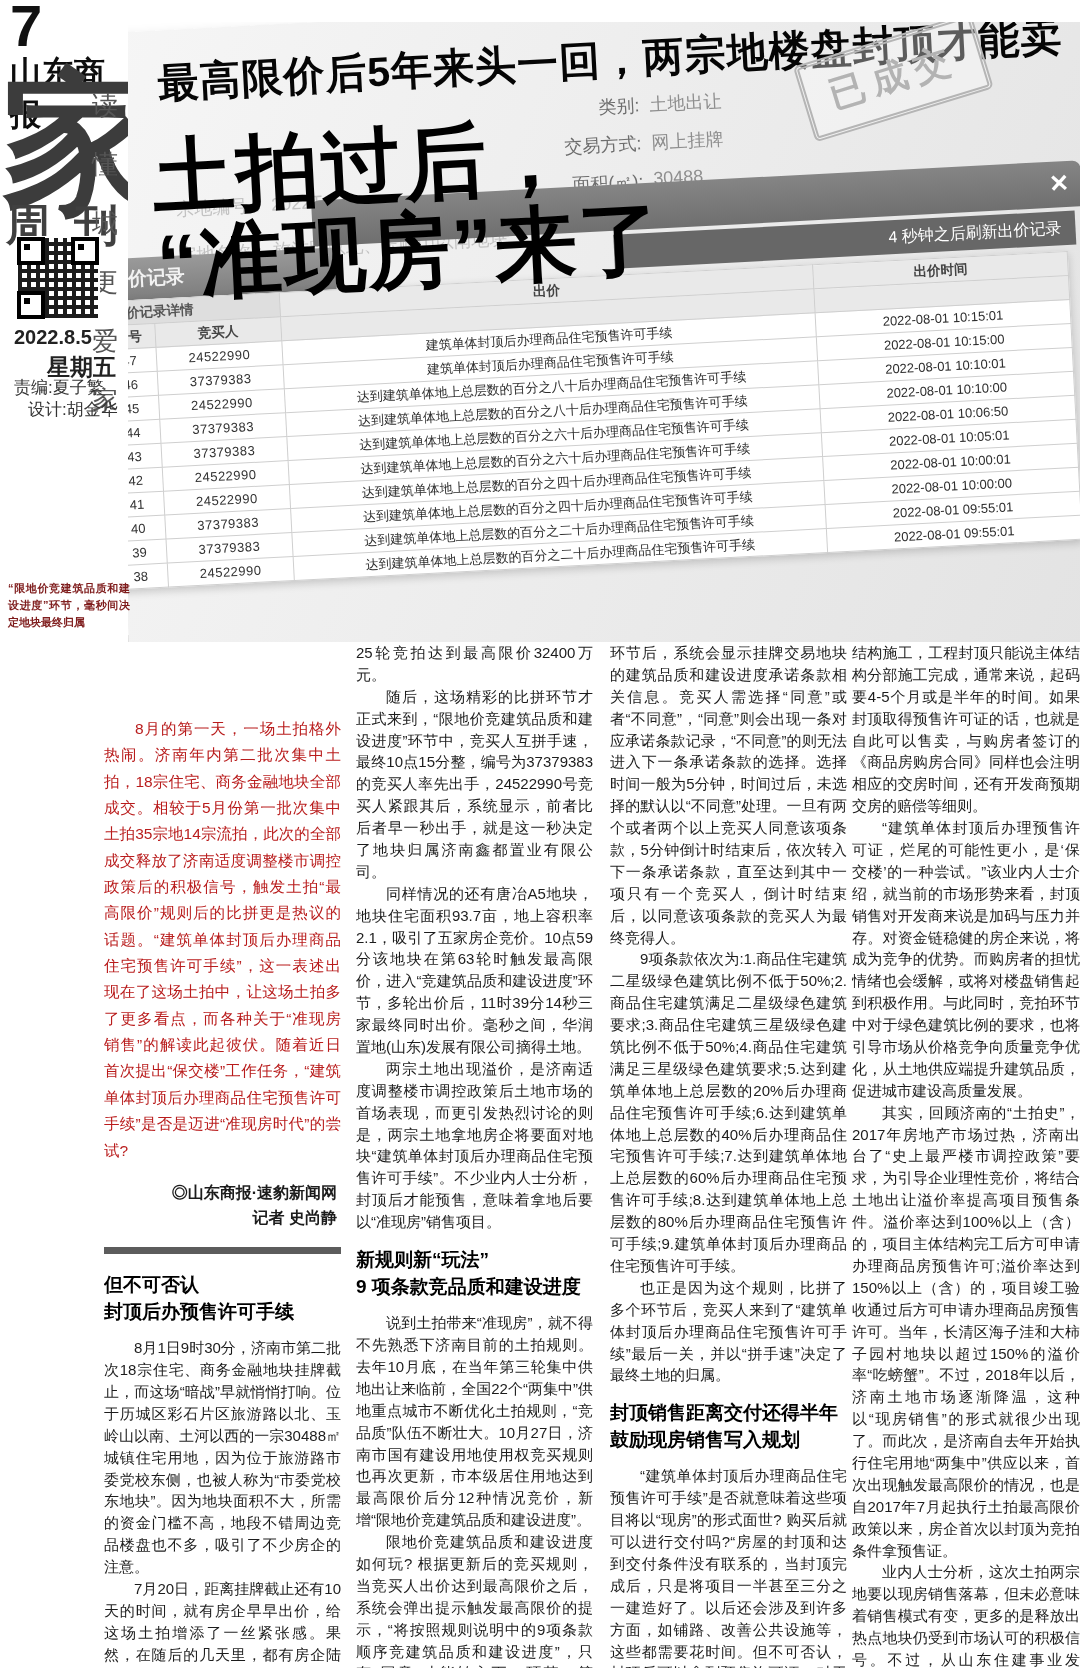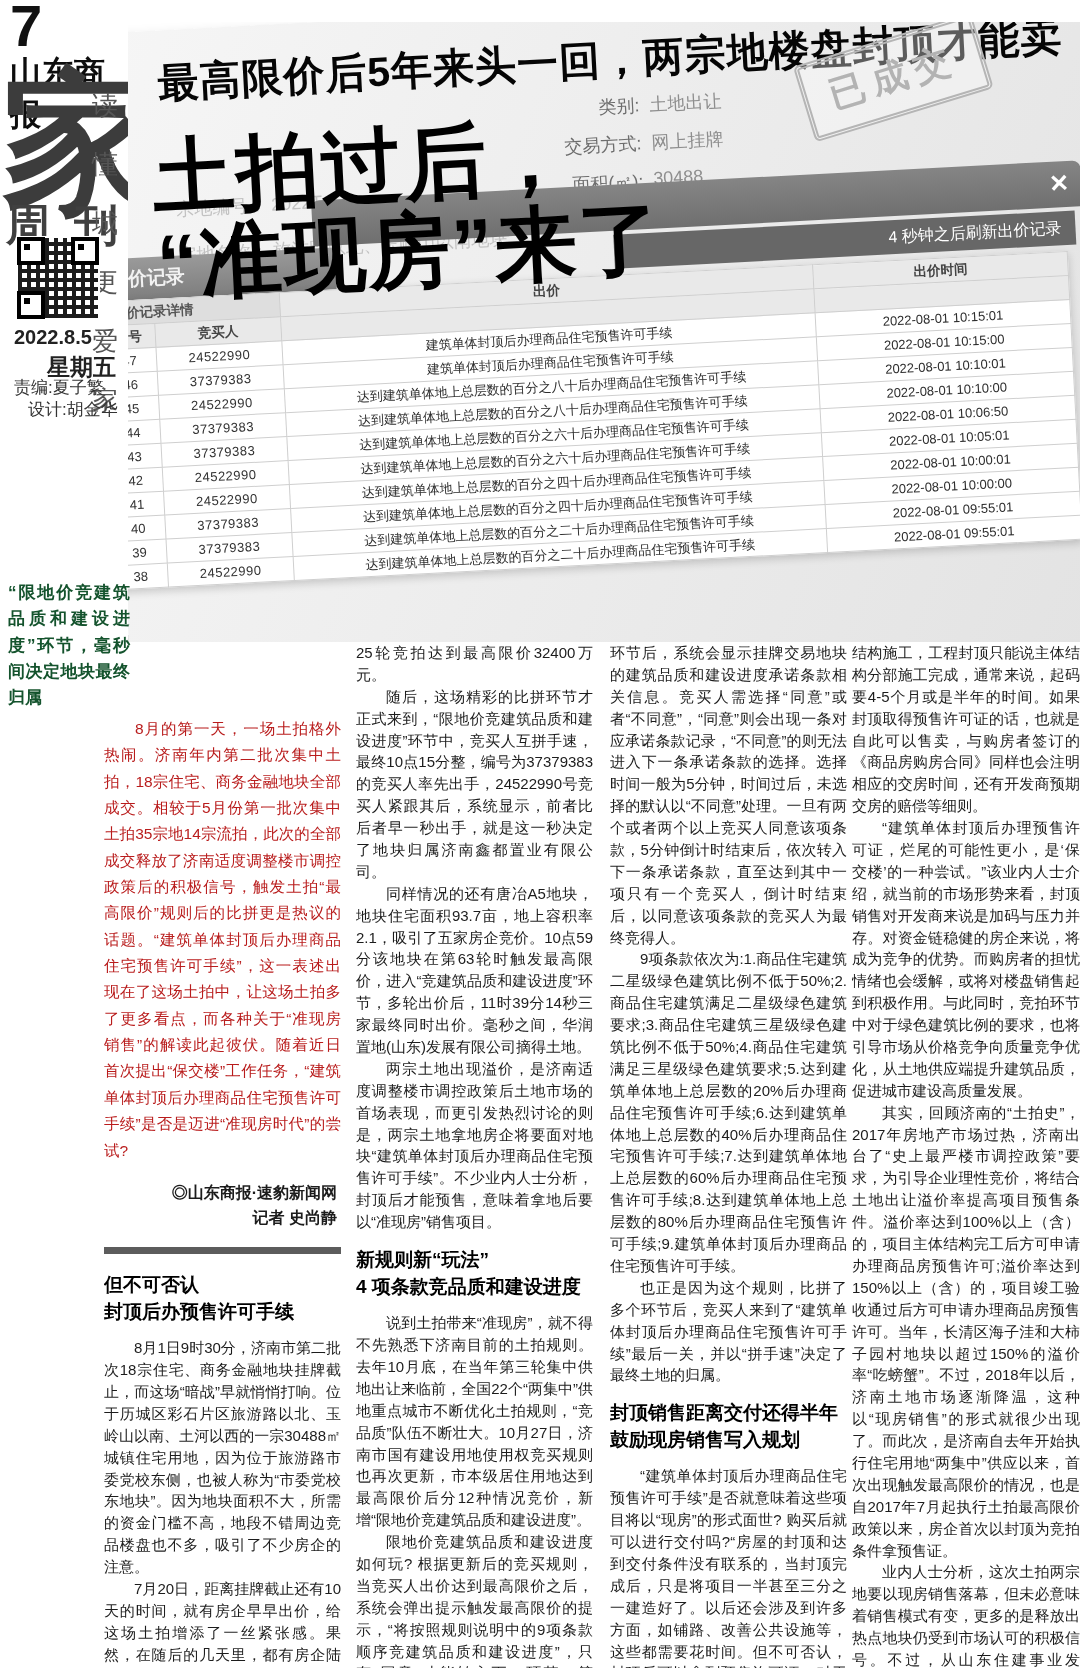--- a/index.html
+++ b/index.html
@@ -52,21 +52,21 @@
             font-size:13px;color:#333;box-shadow:0 3px 8px rgba(0,0,0,.18);}
   .bidtable th,.bidtable td{border:1px solid #cfcfcf;padding:2px 6px;height:24px;box-sizing:border-box;}
   .bidtable th{background:#e9e9e9;font-weight:bold;color:#444;font-size:13.5px;}
   .bidtable .tabcell{background:#dedede;text-align:left;padding-left:12px;color:#555;}
   .bidtable td.no{width:50px;text-align:center;}
   .bidtable td.bidder{width:118px;text-align:center;letter-spacing:.5px;}
   .bidtable td.bid{width:498px;text-align:center;color:#2d2d2d;}
   .bidtable td.time{width:238px;text-align:center;color:#2d2d2d;}
 
   
-  .caption{position:absolute;left:8px;top:580px;width:122px;font-size:17px;font-weight:bold;line-height:1.55;color:#14532d;text-align:justify;}
+  .caption{position:absolute;left:8px;top:580px;width:122px;font-size:11px;font-weight:bold;line-height:1.55;color:#7f1d1d;text-align:justify;}
 
   
   .col{position:absolute;width:237px;text-align:justify;font-size:15px;line-height:1.46;color:#1c1c1c;overflow:hidden;}
   .col p{margin:0;text-indent:2em;}
   .col p.noindent{text-indent:0;}
   .col1{left:104px;top:716px;height:952px;}
   .col2{left:356px;top:642px;height:1026px;}
   .col3{left:610px;top:642px;height:1258px;}
   .col4{left:852px;top:642px;width:228px;height:1026px;}
   .lede{font-size:15.5px;line-height:1.7;font-weight:500;color:#b91c1c;}
@@ -242,21 +242,21 @@
     <p>7月20日，距离挂牌截止还有10天的时间，就有房企早早出价，给这场土拍增添了一丝紧张感。果然，在随后的几天里，都有房企陆续出价，据悉，意向参与企业中包含银丰、瑞马、华润、鑫都、烟建、南益等8家企业。截至8月1日9时29分进入延时交易环节前的最后时刻，该地块已经历了</p>
   </div>
 
   <div class="col col2">
     <p class="noindent">25轮竞拍达到最高限价32400万元。</p>
     <p>随后，这场精彩的比拼环节才正式来到，“限地价竞建筑品质和建设进度”环节中，竞买人互拼手速，最终10点15分整，编号为37379383的竞买人率先出手，24522990号竞买人紧跟其后，系统显示，前者比后者早一秒出手，就是这一秒决定了地块归属济南鑫都置业有限公司。</p>
     <p>同样情况的还有唐冶A5地块，地块住宅面积93.7亩，地上容积率2.1，吸引了五家房企竞价。10点59分该地块在第63轮时触发最高限价，进入“竞建筑品质和建设进度”环节，多轮出价后，11时39分14秒三家最终同时出价。毫秒之间，华润置地(山东)发展有限公司摘得土地。</p>
     <p>两宗土地出现溢价，是济南适度调整楼市调控政策后土地市场的首场表现，而更引发热烈讨论的则是，两宗土地拿地房企将要面对地块“建筑单体封顶后办理商品住宅预售许可手续”。不少业内人士分析，封顶后才能预售，意味着拿地后要以“准现房”销售项目。</p>
     <div class="subhead">
       <div>新规则新“玩法”</div>
-      <div>4 项条款竞品质和建设进度</div>
+      <div>9 项条款竞品质和建设进度</div>
     </div>
     <p>说到土拍带来“准现房”，就不得不先熟悉下济南目前的土拍规则。去年10月底，在当年第三轮集中供地出让来临前，全国22个“两集中”供地重点城市不断优化土拍规则，“竞品质”队伍不断壮大。10月27日，济南市国有建设用地使用权竞买规则也再次更新，市本级居住用地达到最高限价后分12种情况竞价，新增“限地价竞建筑品质和建设进度”。</p>
     <p>限地价竞建筑品质和建设进度如何玩? 根据更新后的竞买规则，当竞买人出价达到最高限价之后，系统会弹出提示触发最高限价的提示，“将按照规则说明中的9项条款顺序竞建筑品质和建设进度”，只有“同意”才能转入下一环节，等待“同意”的时间为5分钟。</p>
 
   </div>
 
   <div class="col col3">
     <p class="noindent">环节后，系统会显示挂牌交易地块的建筑品质和建设进度承诺条款相关信息。竞买人需选择“同意”或者“不同意”，“同意”则会出现一条对应承诺条款记录，“不同意”的则无法进入下一条承诺条款的选择。选择时间一般为5分钟，时间过后，未选择的默认以“不同意”处理。一旦有两个或者两个以上竞买人同意该项条款，5分钟倒计时结束后，依次转入下一条承诺条款，直至达到其中一项只有一个竞买人，倒计时结束后，以同意该项条款的竞买人为最终竞得人。</p>
     <p>9项条款依次为:1.商品住宅建筑二星级绿色建筑比例不低于50%;2.商品住宅建筑满足二星级绿色建筑要求;3.商品住宅建筑三星级绿色建筑比例不低于50%;4.商品住宅建筑满足三星级绿色建筑要求;5.达到建筑单体地上总层数的20%后办理商品住宅预售许可手续;6.达到建筑单体地上总层数的40%后办理商品住宅预售许可手续;7.达到建筑单体地上总层数的60%后办理商品住宅预售许可手续;8.达到建筑单体地上总层数的80%后办理商品住宅预售许可手续;9.建筑单体封顶后办理商品住宅预售许可手续。</p>
     <p>也正是因为这个规则，比拼了多个环节后，竞买人来到了“建筑单体封顶后办理商品住宅预售许可手续”最后一关，并以“拼手速”决定了最终土地的归属。</p>

